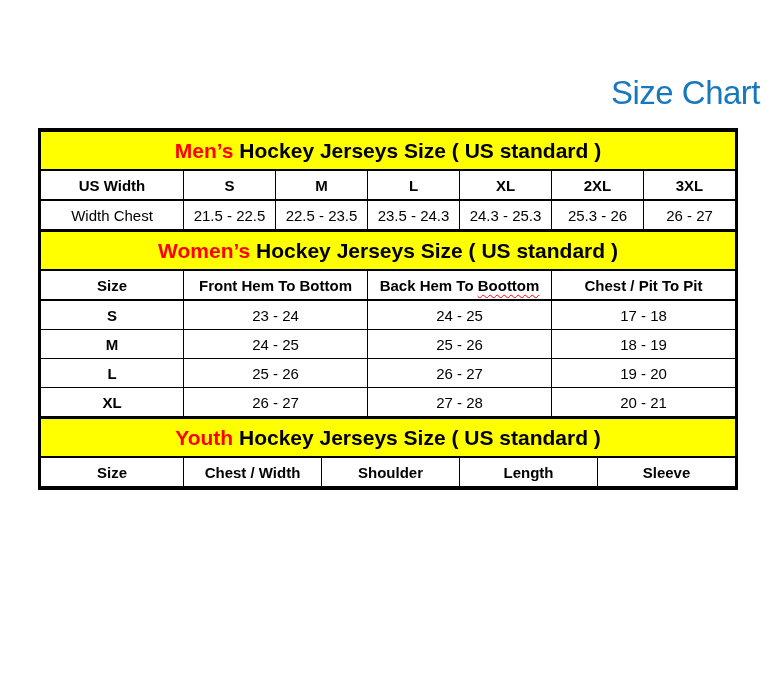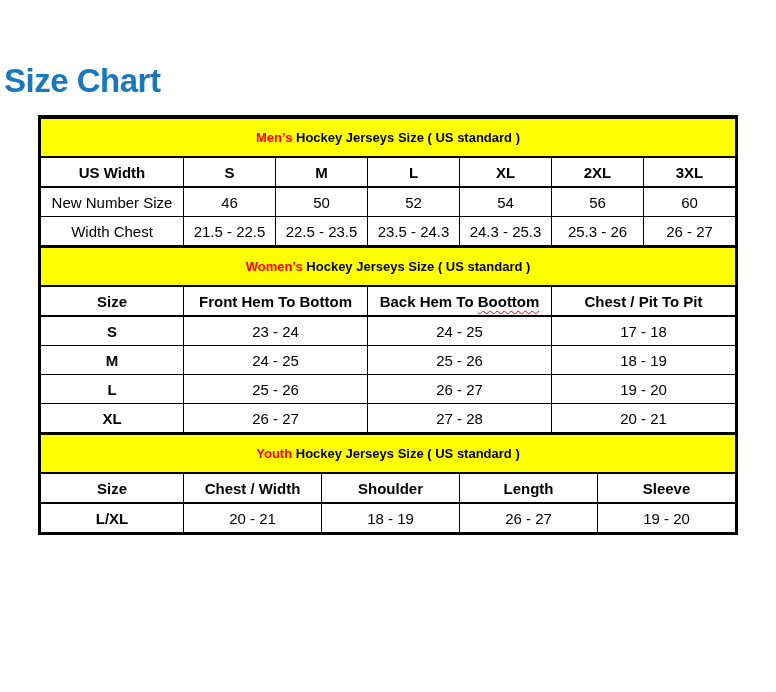--- a/index.html
+++ b/index.html
@@ -9,25 +9,25 @@
     font-family: "Liberation Sans", sans-serif;
     color: #000000;
   }
   body {
     width: 776px;
     height: 692px;
     overflow: hidden;
     position: relative;
   }
   .page-title {
-    margin: 4px;
+    margin: 16px;
     padding-top: 58px;
-    text-align: left;
+    text-align: right;
     font-size: 33px;
-    font-weight: 700;
+    font-weight: 400;
     letter-spacing: -0.5px;
     color: #1878be;
   }
   .chart-wrap {
     box-sizing: border-box;
     width: 700px;
     margin: 15px auto 0 auto;
     border: 2px solid #000000;
   }
   table.sec {
@@ -43,21 +43,21 @@
     height: 28px;
     font-size: 15px;
     font-weight: 400;
     padding: 0 2px;
     overflow: hidden;
     white-space: nowrap;
   }
   tr.sec-head td {
     background: #ffff00;
     font-weight: 700;
-    font-size: 13px;
+    font-size: 21px;
     height: 37px;
     border-top-width: 2px;
     border-bottom-width: 2px;
   }
   tr.sec-head td .hl { color: #ff0000; }
   tr.col-head th {
     font-weight: 700;
     border-bottom-width: 2px;
   }
   td.row-label { font-weight: 400; }
@@ -92,29 +92,20 @@
         <td colspan="7"><span class="hl">Men’s</span><span> Hockey Jerseys Size ( US standard )</span></td>
       </tr>
       <tr class="col-head">
         <th>US Width</th>
         <th>S</th>
         <th>M</th>
         <th>L</th>
         <th>XL</th>
         <th>2XL</th>
         <th>3XL</th>
-      </tr>
-      <tr>
-        <td class="row-label">New Number Size</td>
-        <td>46</td>
-        <td>50</td>
-        <td>52</td>
-        <td>54</td>
-        <td>56</td>
-        <td>60</td>
       </tr>
       <tr>
         <td class="row-label">Width Chest</td>
         <td>21.5 - 22.5</td>
         <td>22.5 - 23.5</td>
         <td>23.5 - 24.3</td>
         <td>24.3 - 25.3</td>
         <td>25.3 - 26</td>
         <td>26 - 27</td>
       </tr>
@@ -177,23 +168,16 @@
       <tr class="sec-head">
         <td colspan="5"><span class="hl">Youth</span><span> Hockey Jerseys Size ( US standard )</span></td>
       </tr>
       <tr class="col-head">
         <th>Size</th>
         <th>Chest / Width</th>
         <th>Shoulder</th>
         <th>Length</th>
         <th>Sleeve</th>
       </tr>
-      <tr>
-        <td class="size-label">L/XL</td>
-        <td>20 - 21</td>
-        <td>18 - 19</td>
-        <td>26 - 27</td>
-        <td>19 - 20</td>
-      </tr>
     </tbody>
   </table>
 
 </div>
 
 </body></html>

